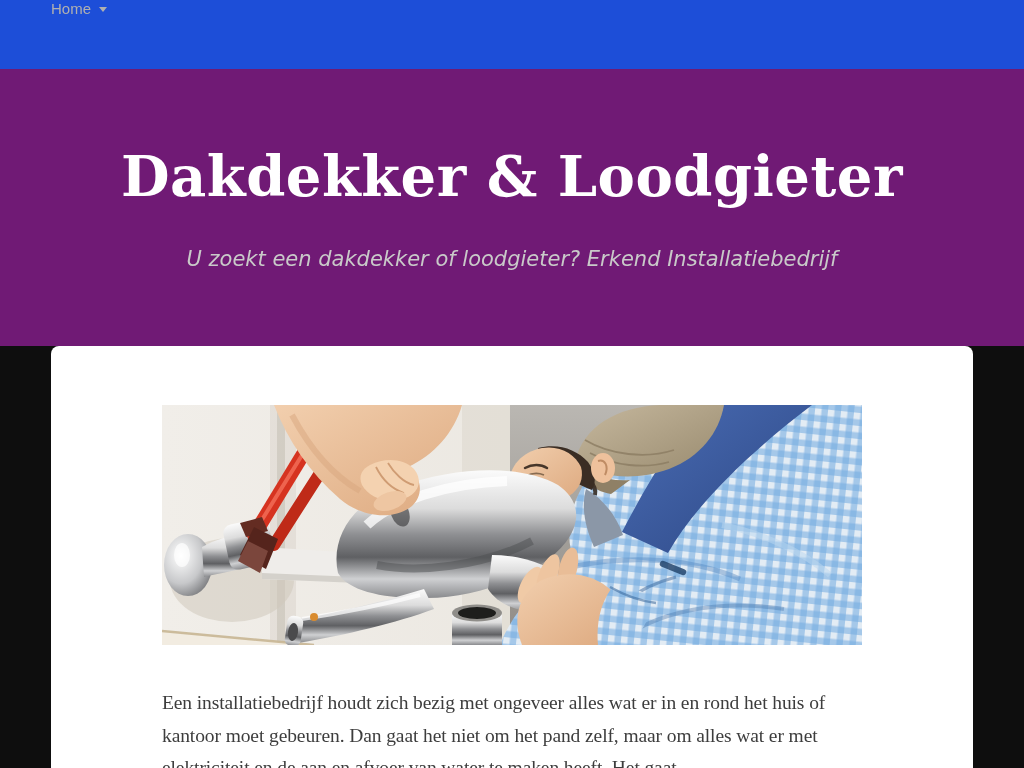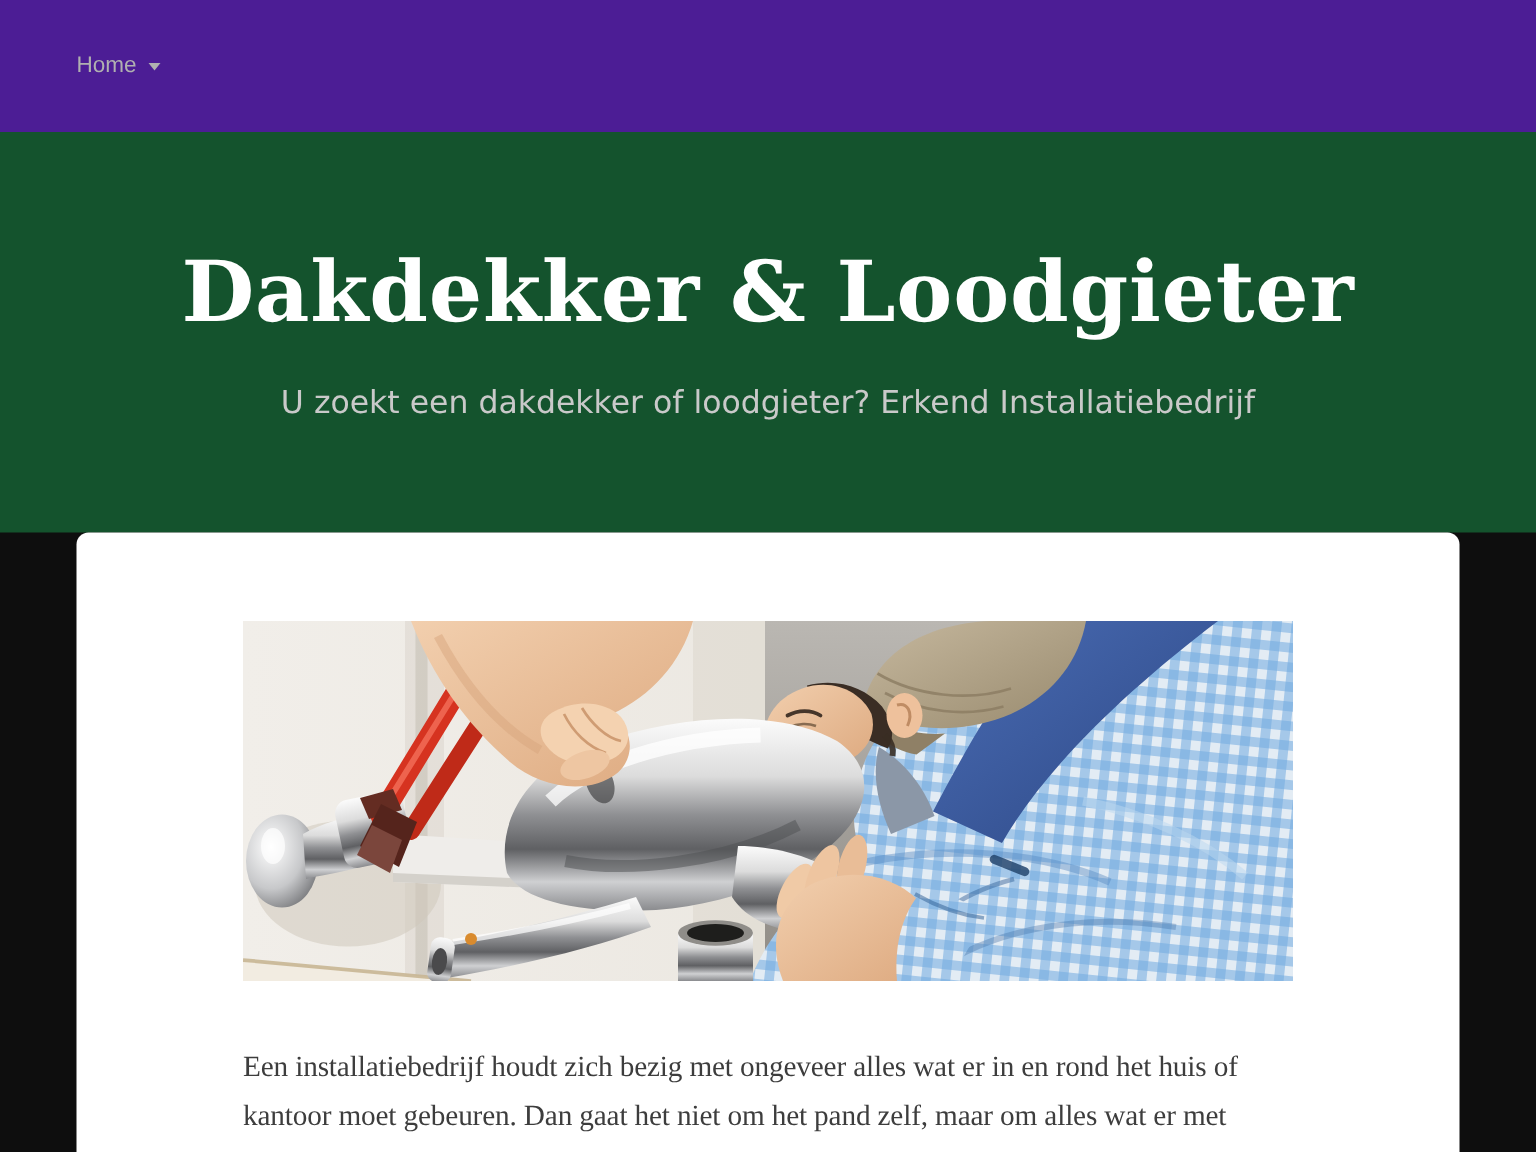--- a/index.html
+++ b/index.html
@@ -1,31 +1,31 @@
 <!DOCTYPE html>
 <html><head>
 <meta charset="utf-8">
 <style>
   * { margin:0; padding:0; box-sizing:border-box; }
   html,body { width:1024px; height:768px; overflow:hidden; }
   body { background:#0e0e0e; font-family:"Liberation Sans", sans-serif; }
 
-  .navbar { height:88px; background:#4c1d95; display:flex; align-items:center; }
+  .navbar { height:69px; background:#1d4ed8; display:flex; }
   .container { width:922px; margin:0 auto; }
   .nav-link { display:inline-flex; align-items:center; gap:8px; color:#b0b0b0;
               font-size:15px; text-decoration:none; cursor:pointer; }
   .caret { width:0; height:0; border-left:4.5px solid transparent;
            border-right:4.5px solid transparent; border-top:5px solid #b0b0b0;
            margin-top:2px; }
 
-  .hero { background:#14532d; text-align:center; padding:72px 0 73px; }
+  .hero { background:#701a75; text-align:center; padding:72px 0 73px; }
   .hero h1 { color:#ffffff; font-family:"DejaVu Serif", serif; font-weight:700;
              font-size:56px; line-height:1.25; letter-spacing:.5px; }
-  .hero .tagline { color:#c9c9c9; font-size:21px;
-                   line-height:1.35; margin-top:24px; font-family:"DejaVu Sans", sans-serif; }
+  .hero .tagline { color:#c9c9c9; font-style:italic; font-size:21px;
+                   line-height:1.35; margin-top:34px; font-family:"DejaVu Sans", sans-serif; }
 
   .card { width:922px; margin:0 auto; background:#ffffff; border-radius:8px;
           padding:59px 111px 60px; min-height:419px; }
   .photo { width:700px; height:240px; overflow:hidden; margin-bottom:21px; }
   .photo svg { display:block; }
   .article-text { width:700px; color:#3d3d3d; font-family:"Liberation Serif", serif;
                   font-size:19.5px; line-height:32.5px; letter-spacing:-0.1px;margin-top:42px; }
 </style>
 </head>
 <body>

